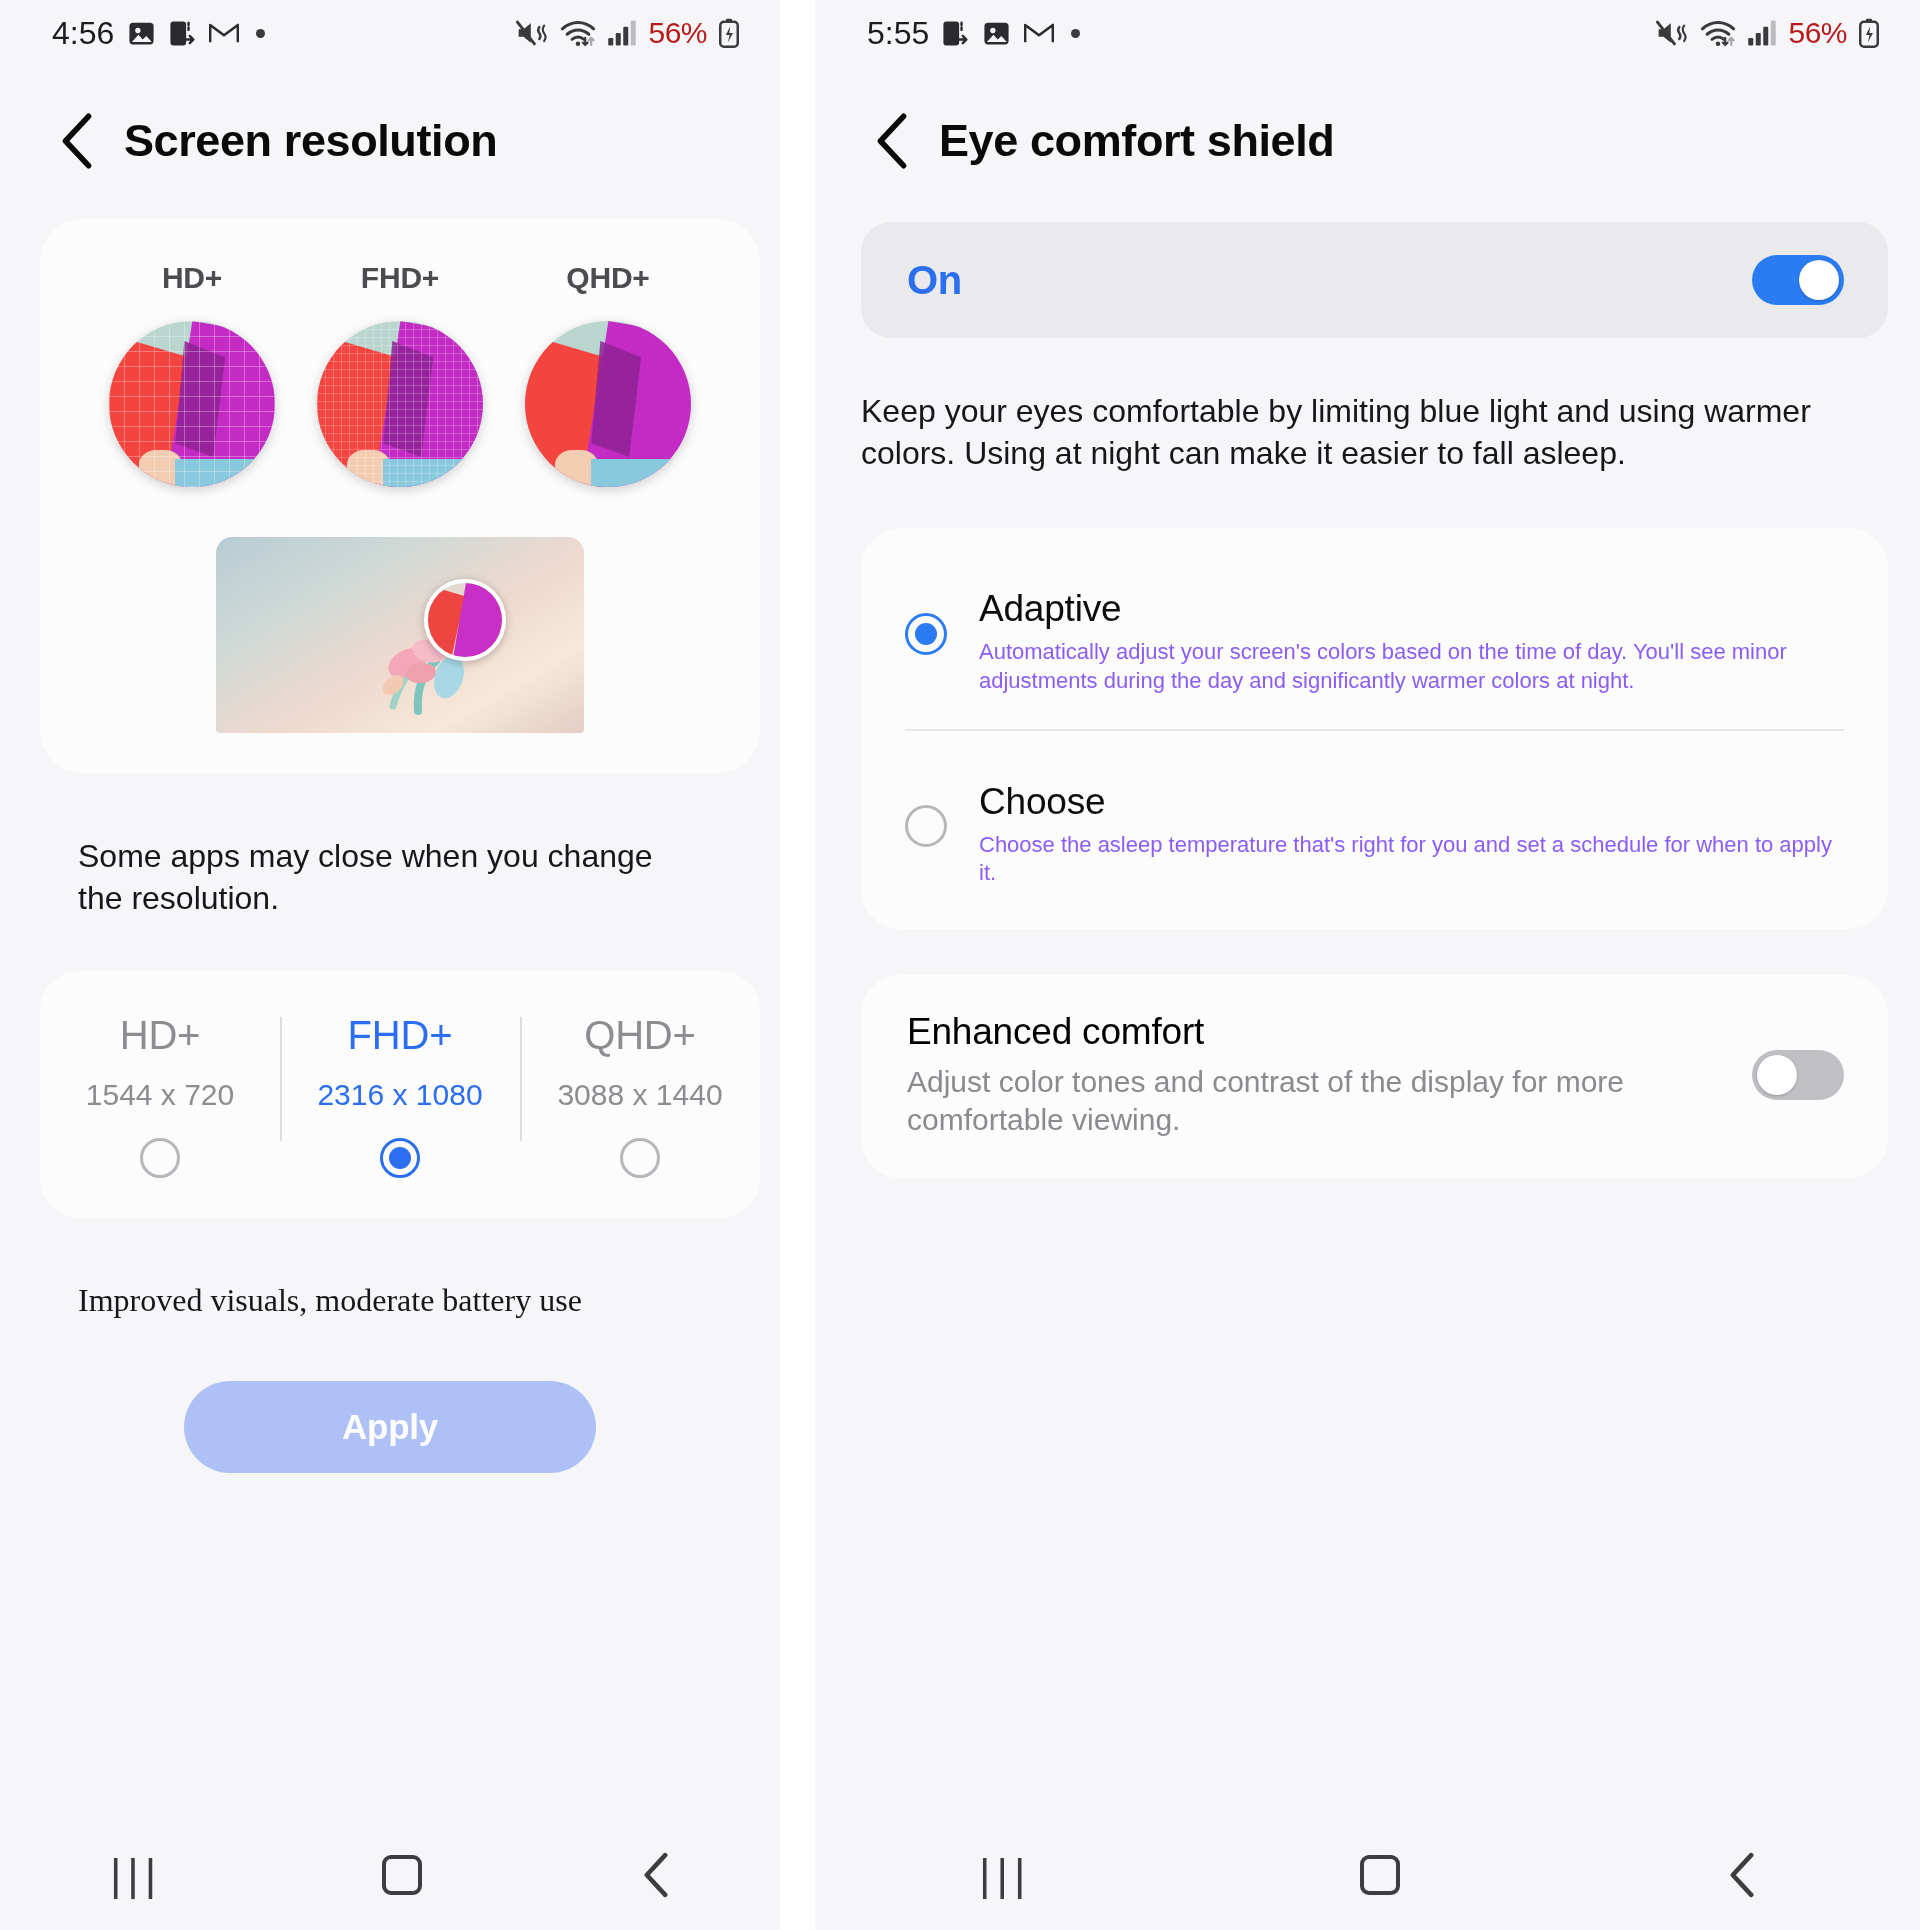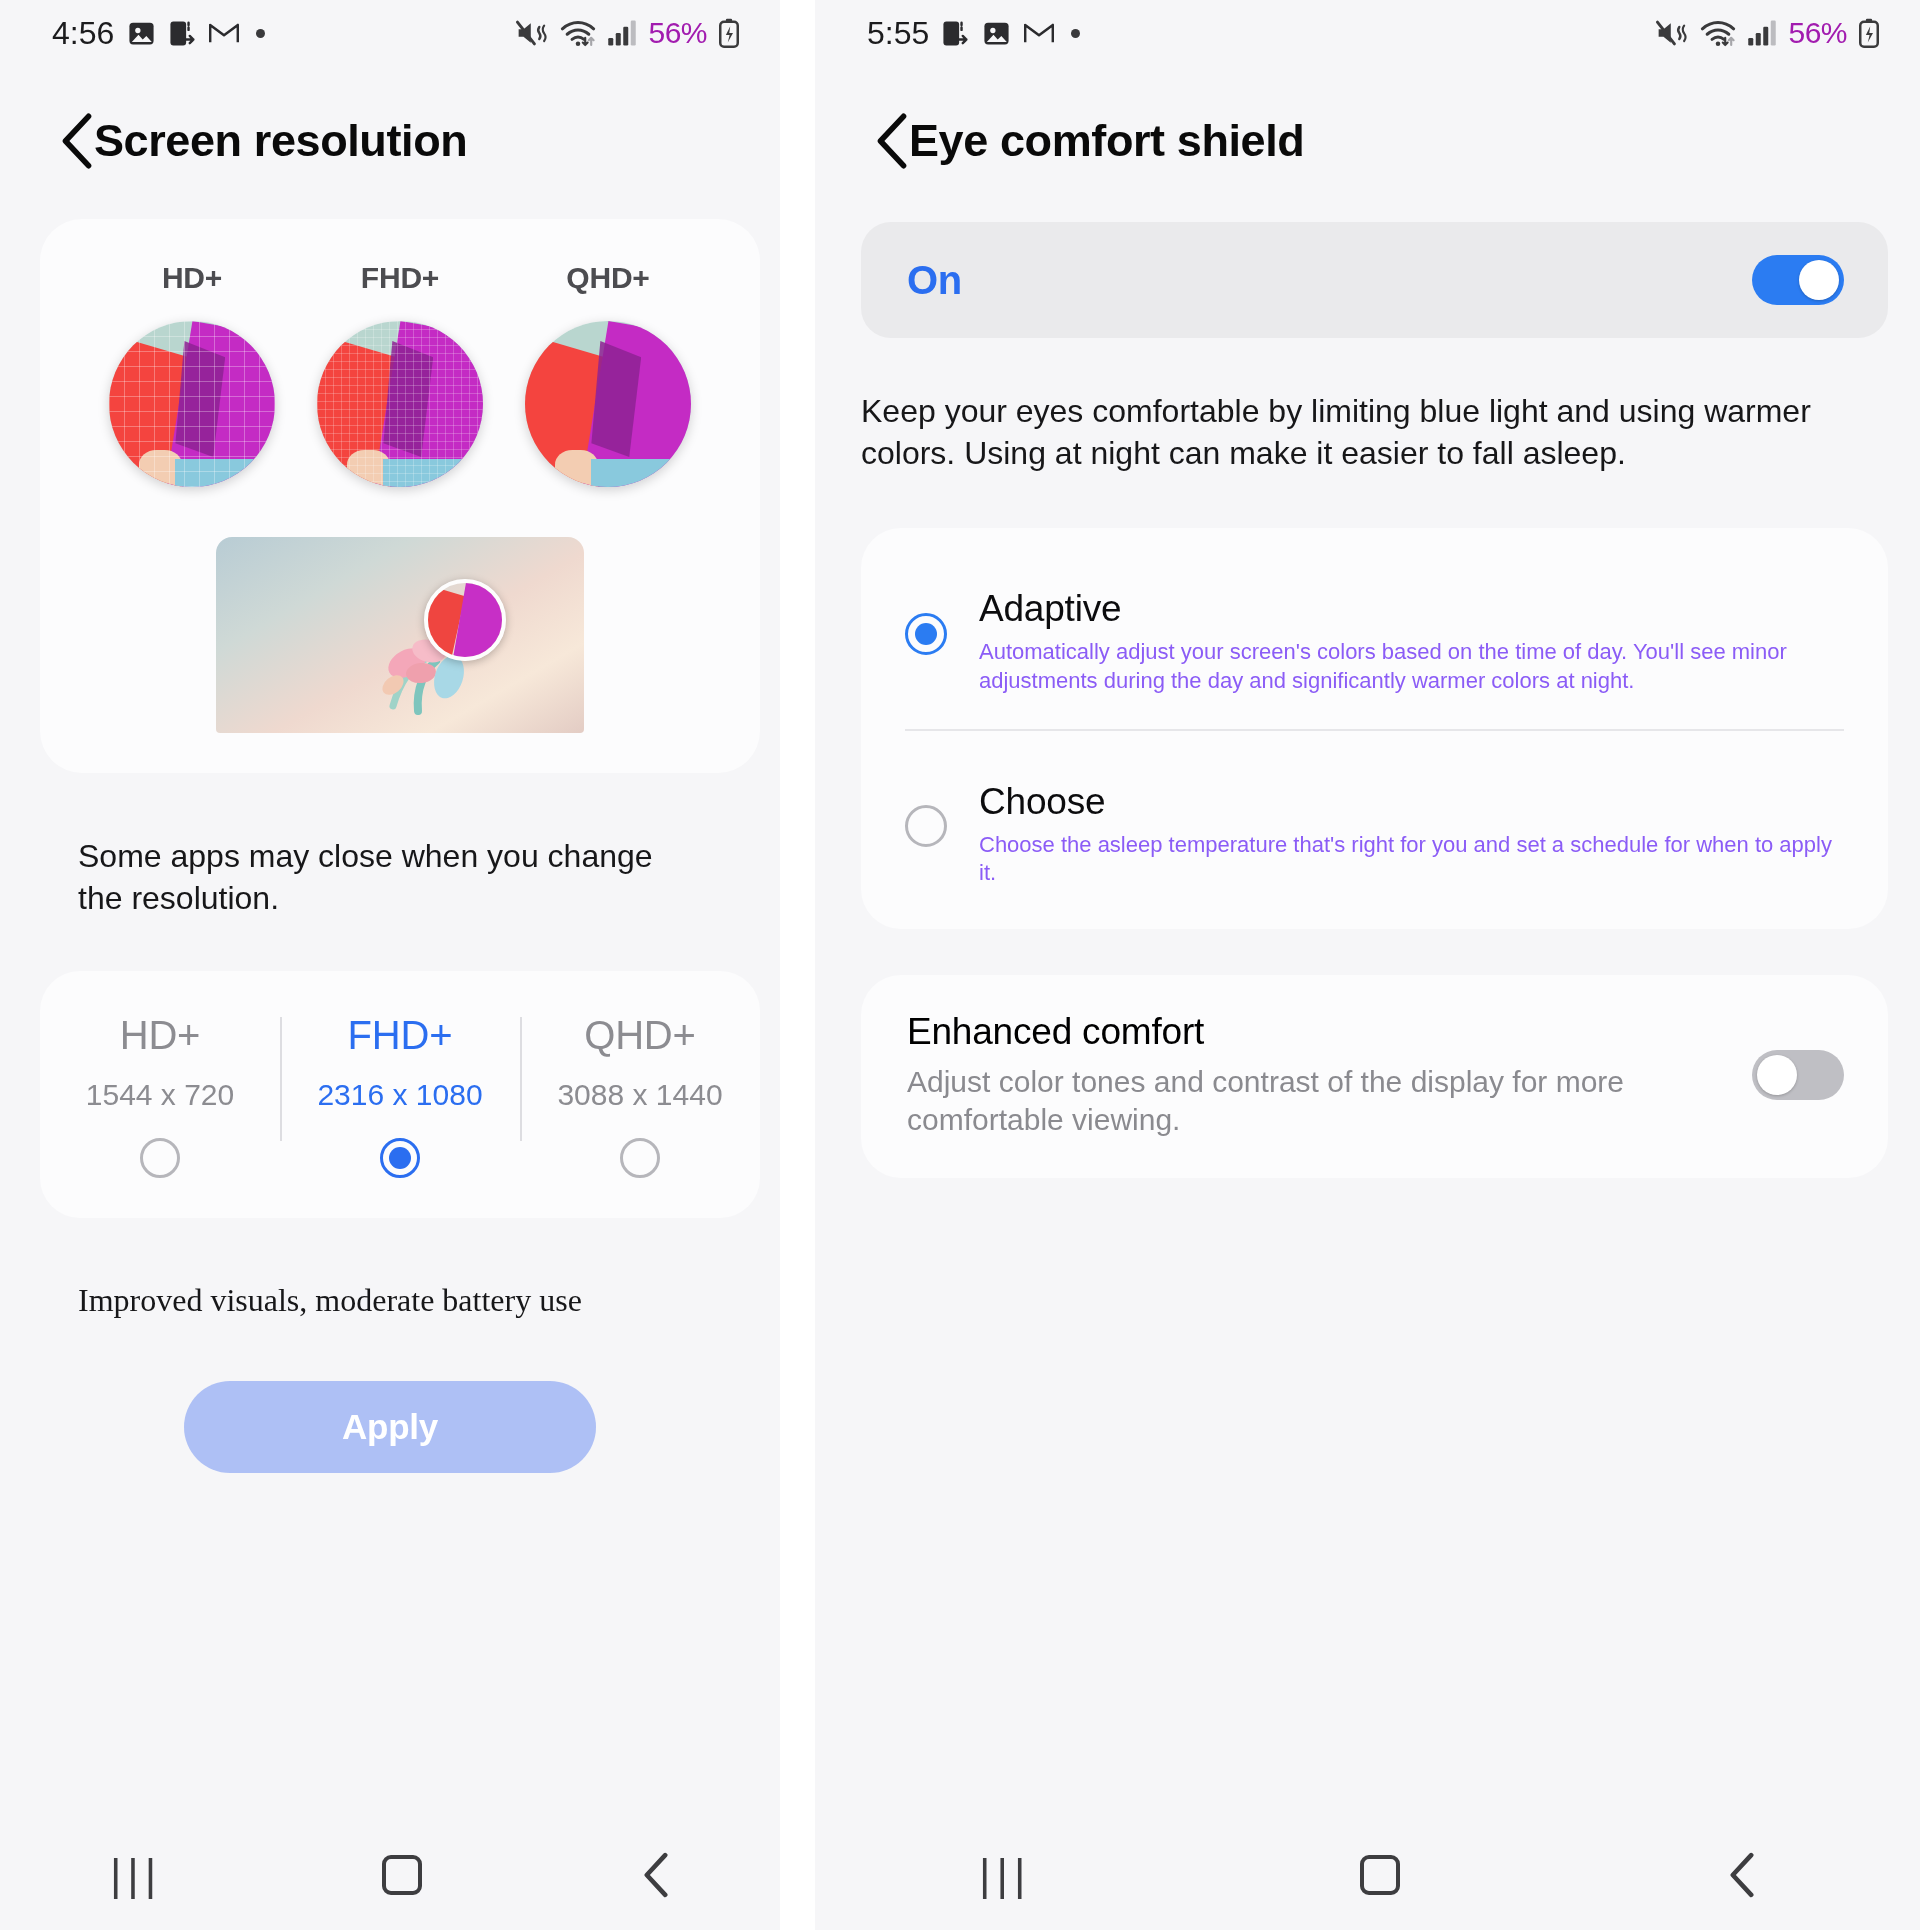--- a/index.html
+++ b/index.html
@@ -26,28 +26,29 @@
     display: flex;
     align-items: center;
     padding: 0 40px 0 52px;
     color: #2b2b2e;
   }
   .sb-left { display: flex; align-items: center; gap: 13px; }
   .sb-time { font-size: 32px; font-weight: 500; letter-spacing: 0px; color: #1c1c1e; }
   .sb-right { margin-left: auto; display: flex; align-items: center; gap: 11px; }
   .sb-ico { display: inline-flex; align-items: center; justify-content: center; }
   .sb-dot { width: 9px; height: 9px; border-radius: 50%; background: #3a3a3c; margin-left: 4px; }
-  .sb-batt-text { font-size: 30px; font-weight: 500; color: #a21caf; letter-spacing: -0.5px; }
+  .sb-batt-text { font-size: 30px; font-weight: 500; color: #b91c1c; letter-spacing: -0.5px; }
 
   
   .page-header {
     display: flex;
     align-items: center;
     height: 150px;
     padding-left: 60px;
+    gap: 30px;
   }
   .back-chevron { width: 34px; height: 56px; flex: none; }
   .page-title { font-size: 45px; font-weight: 700; color: #0a0a0a; letter-spacing: -0.4px; }
   .preview-card {
     margin: 3px 20px 0 40px;
     padding: 42px 0 40px;
     border-radius: 42px;
     background: #fcfcfd;
   }
   .thumb-row {

